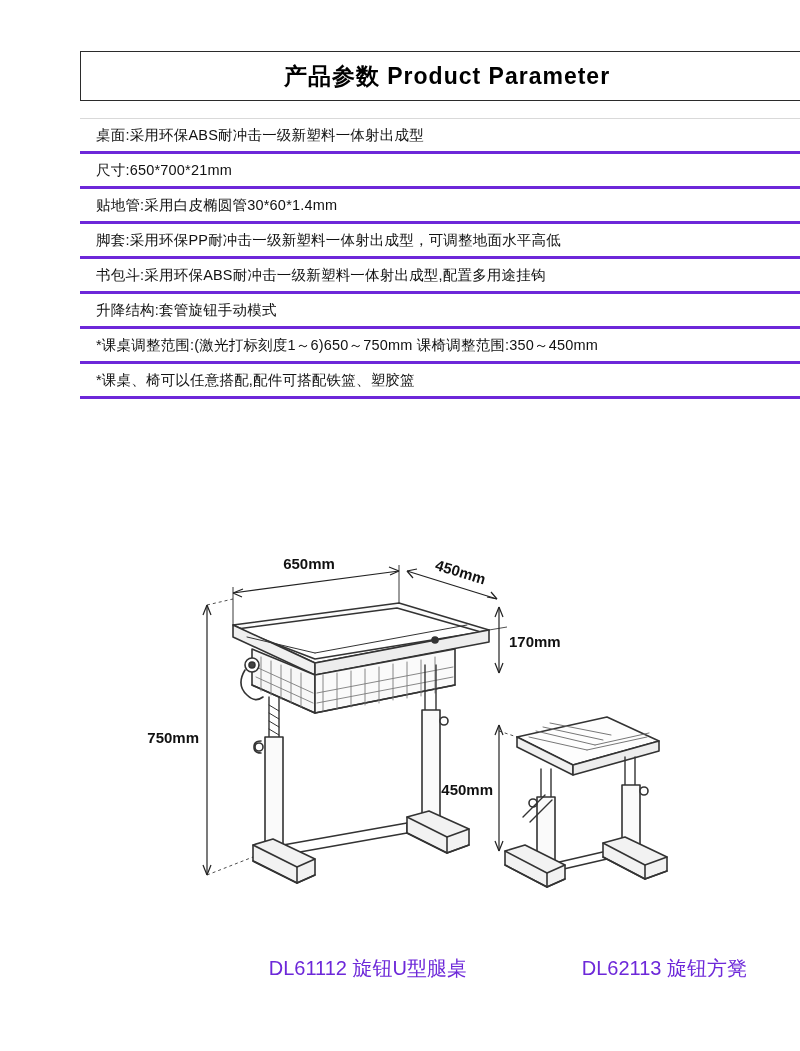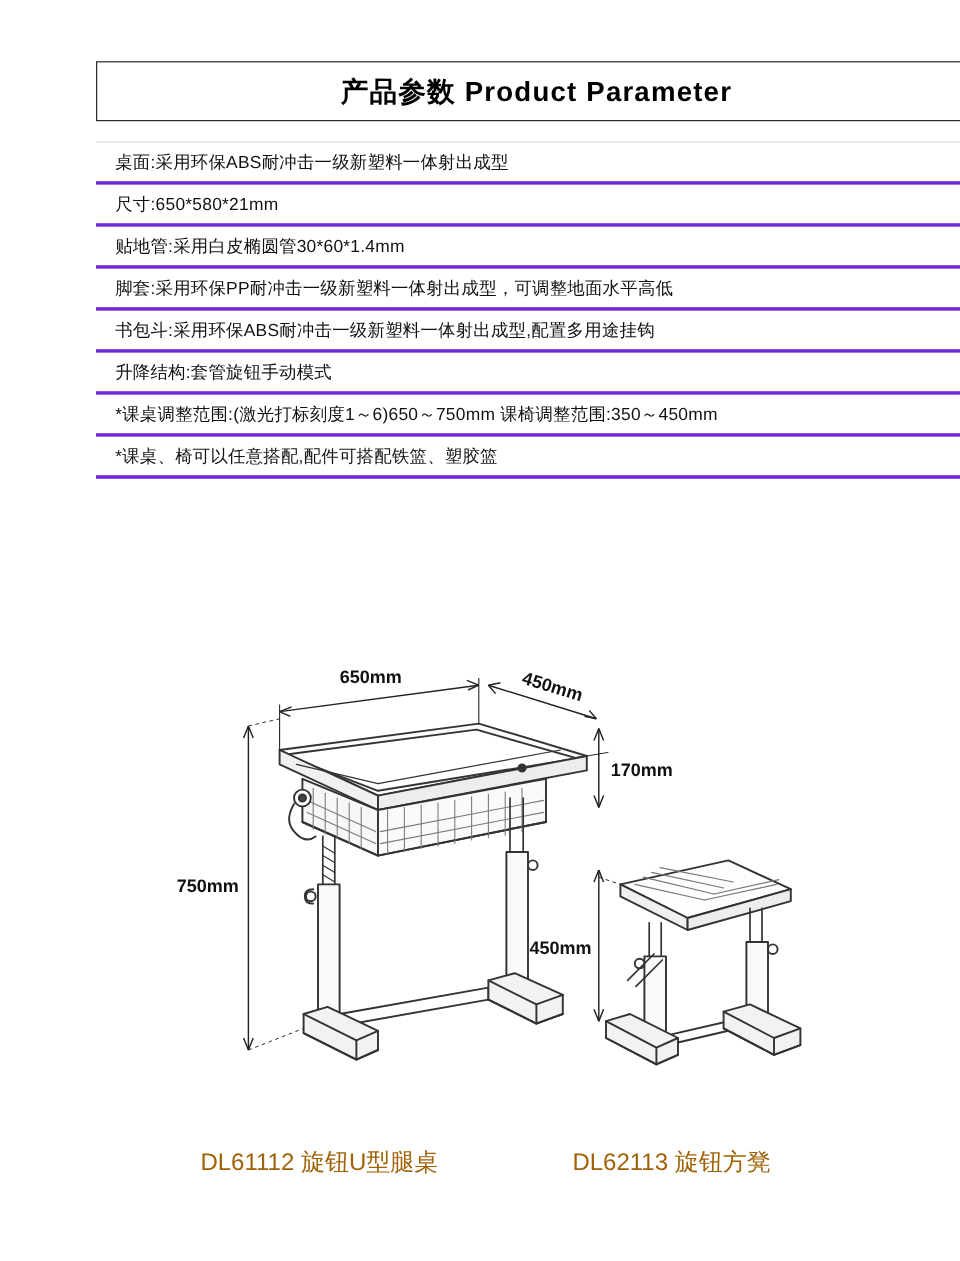--- a/index.html
+++ b/index.html
@@ -86,22 +86,22 @@
   
   .captions {
     position: absolute;
     left: 0;
     top: 955px;
     width: 800px;
     display: flex;
   }
   .caption {
     font-size: 20px;
-    color: #a16207;
-    text-align: left;
+    color: #6d28d9;
+    text-align: right;
     white-space: nowrap;
   }
   .caption-left {
     position: absolute;
     left: 120px;
     top: 0;
     width: 300px;
   }
   .caption-right {
     position: absolute;
@@ -124,21 +124,21 @@
 
   <div class="title-box">
     <div class="title-text">产品参数 Product Parameter</div>
   </div>
 
   <div class="spec-table">
     <div class="spec-row">
       <span class="spec-text">桌面:采用环保ABS耐冲击一级新塑料一体射出成型</span>
     </div>
     <div class="spec-row">
-      <span class="spec-text">尺寸:650*580*21mm</span>
+      <span class="spec-text">尺寸:650*700*21mm</span>
     </div>
     <div class="spec-row">
       <span class="spec-text">贴地管:采用白皮椭圆管30*60*1.4mm</span>
     </div>
     <div class="spec-row">
       <span class="spec-text">脚套:采用环保PP耐冲击一级新塑料一体射出成型，可调整地面水平高低</span>
     </div>
     <div class="spec-row">
       <span class="spec-text">书包斗:采用环保ABS耐冲击一级新塑料一体射出成型,配置多用途挂钩</span>
     </div>

